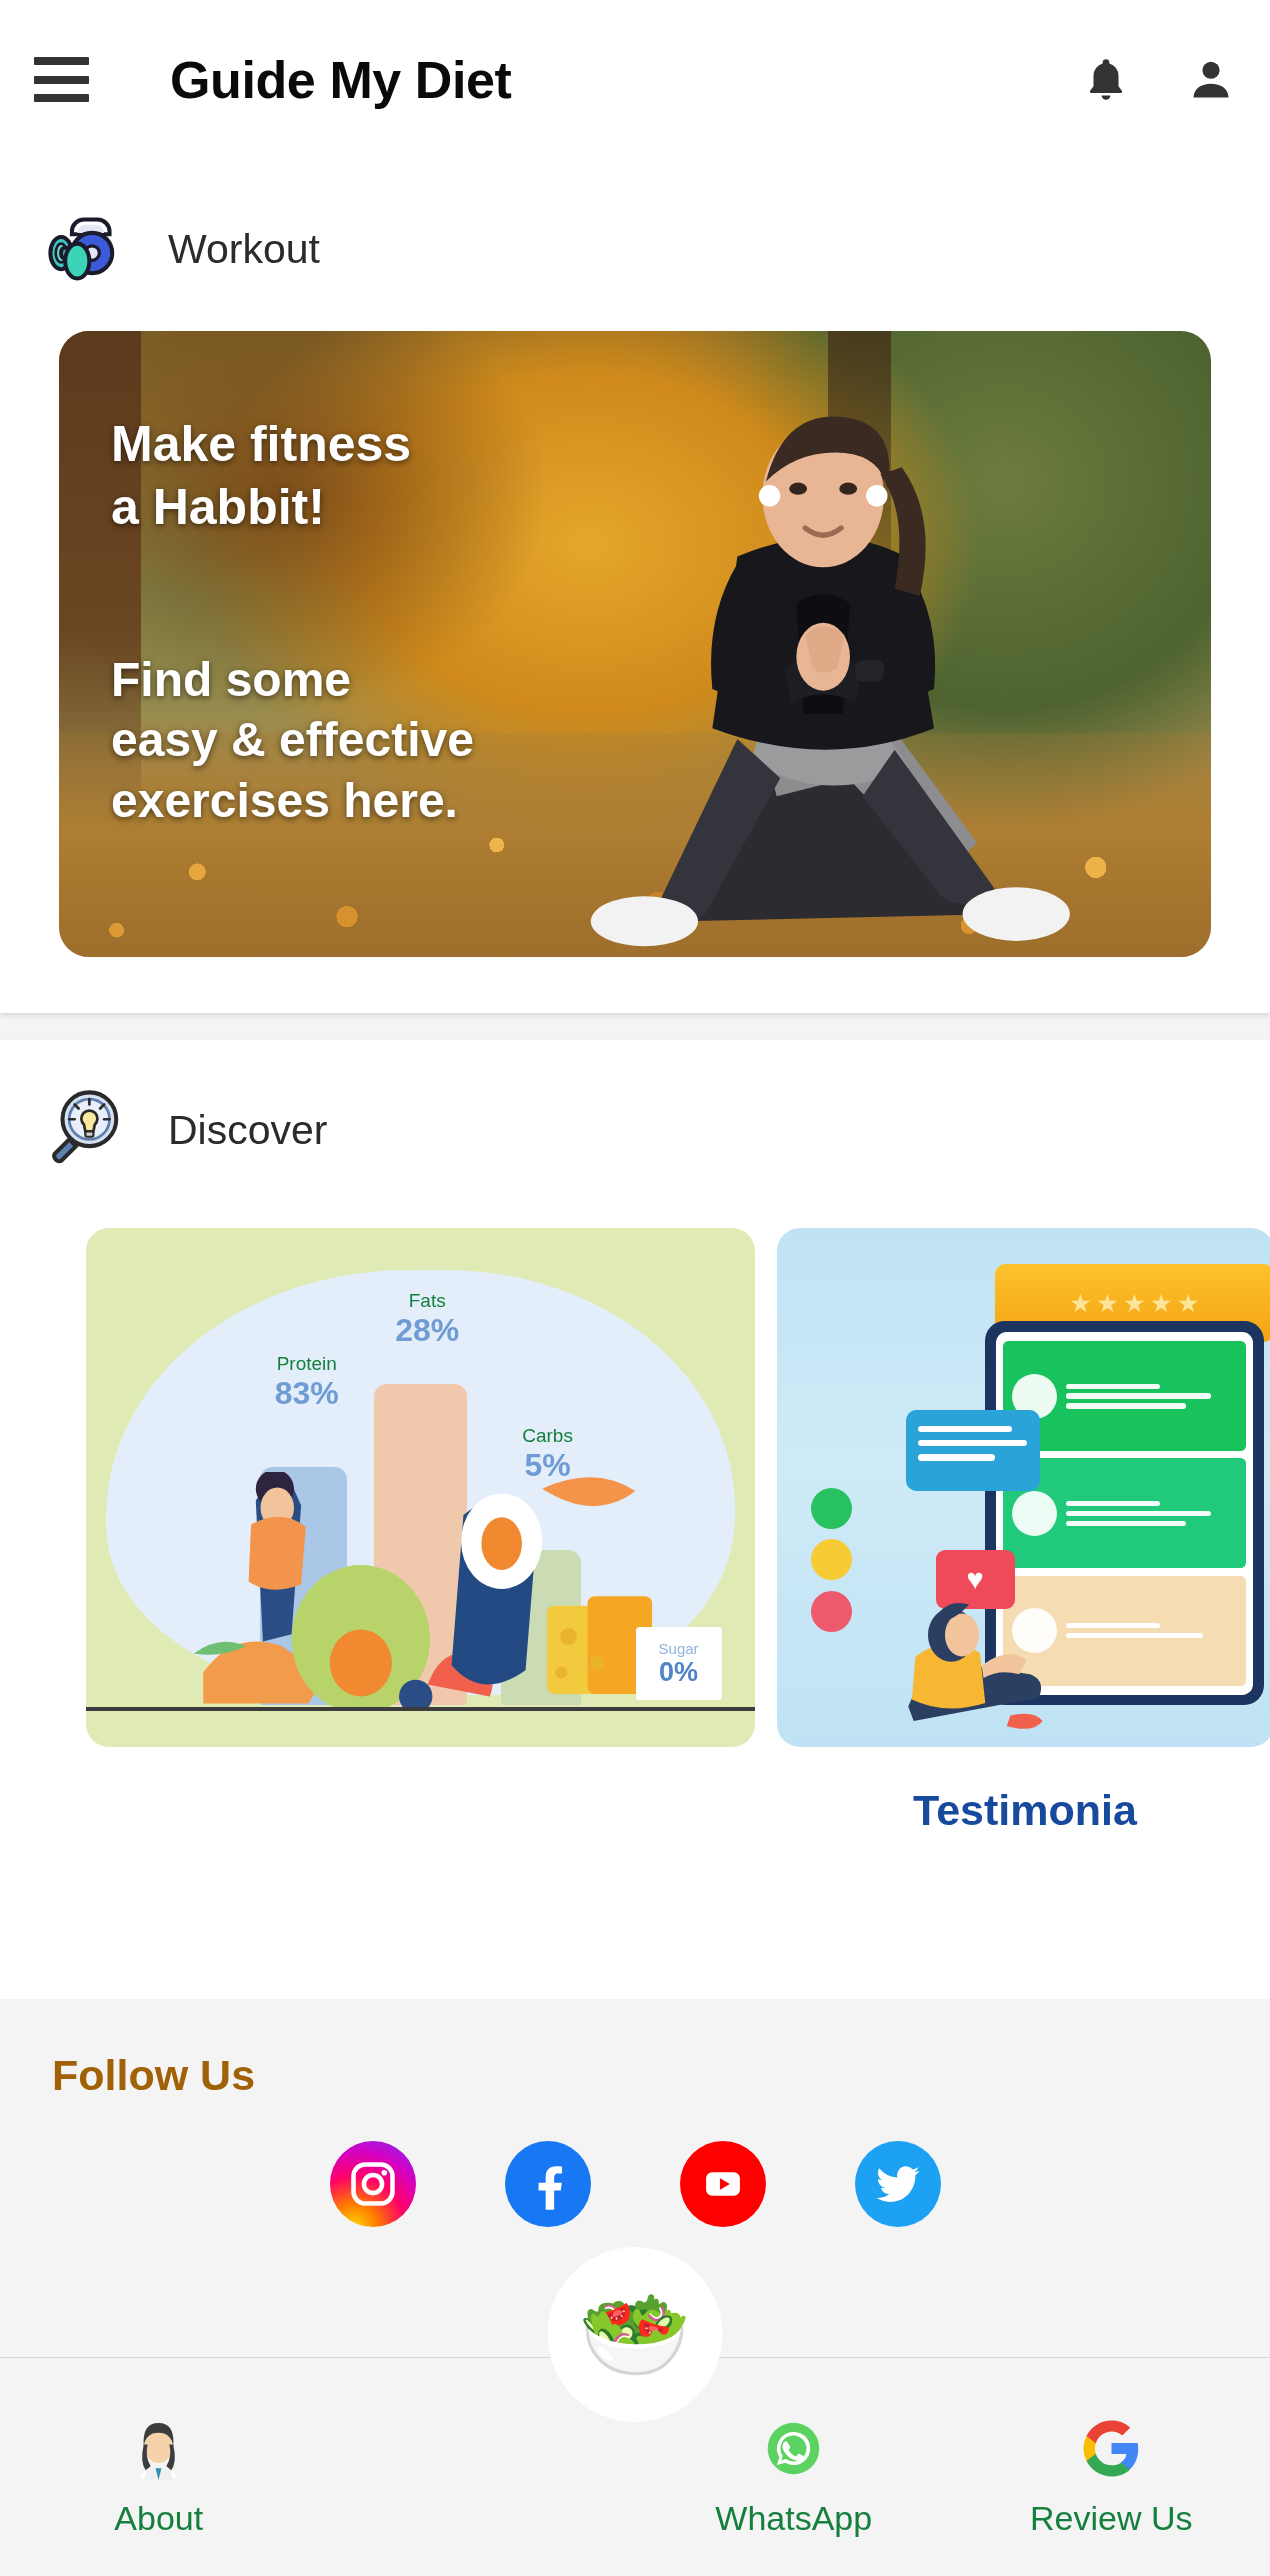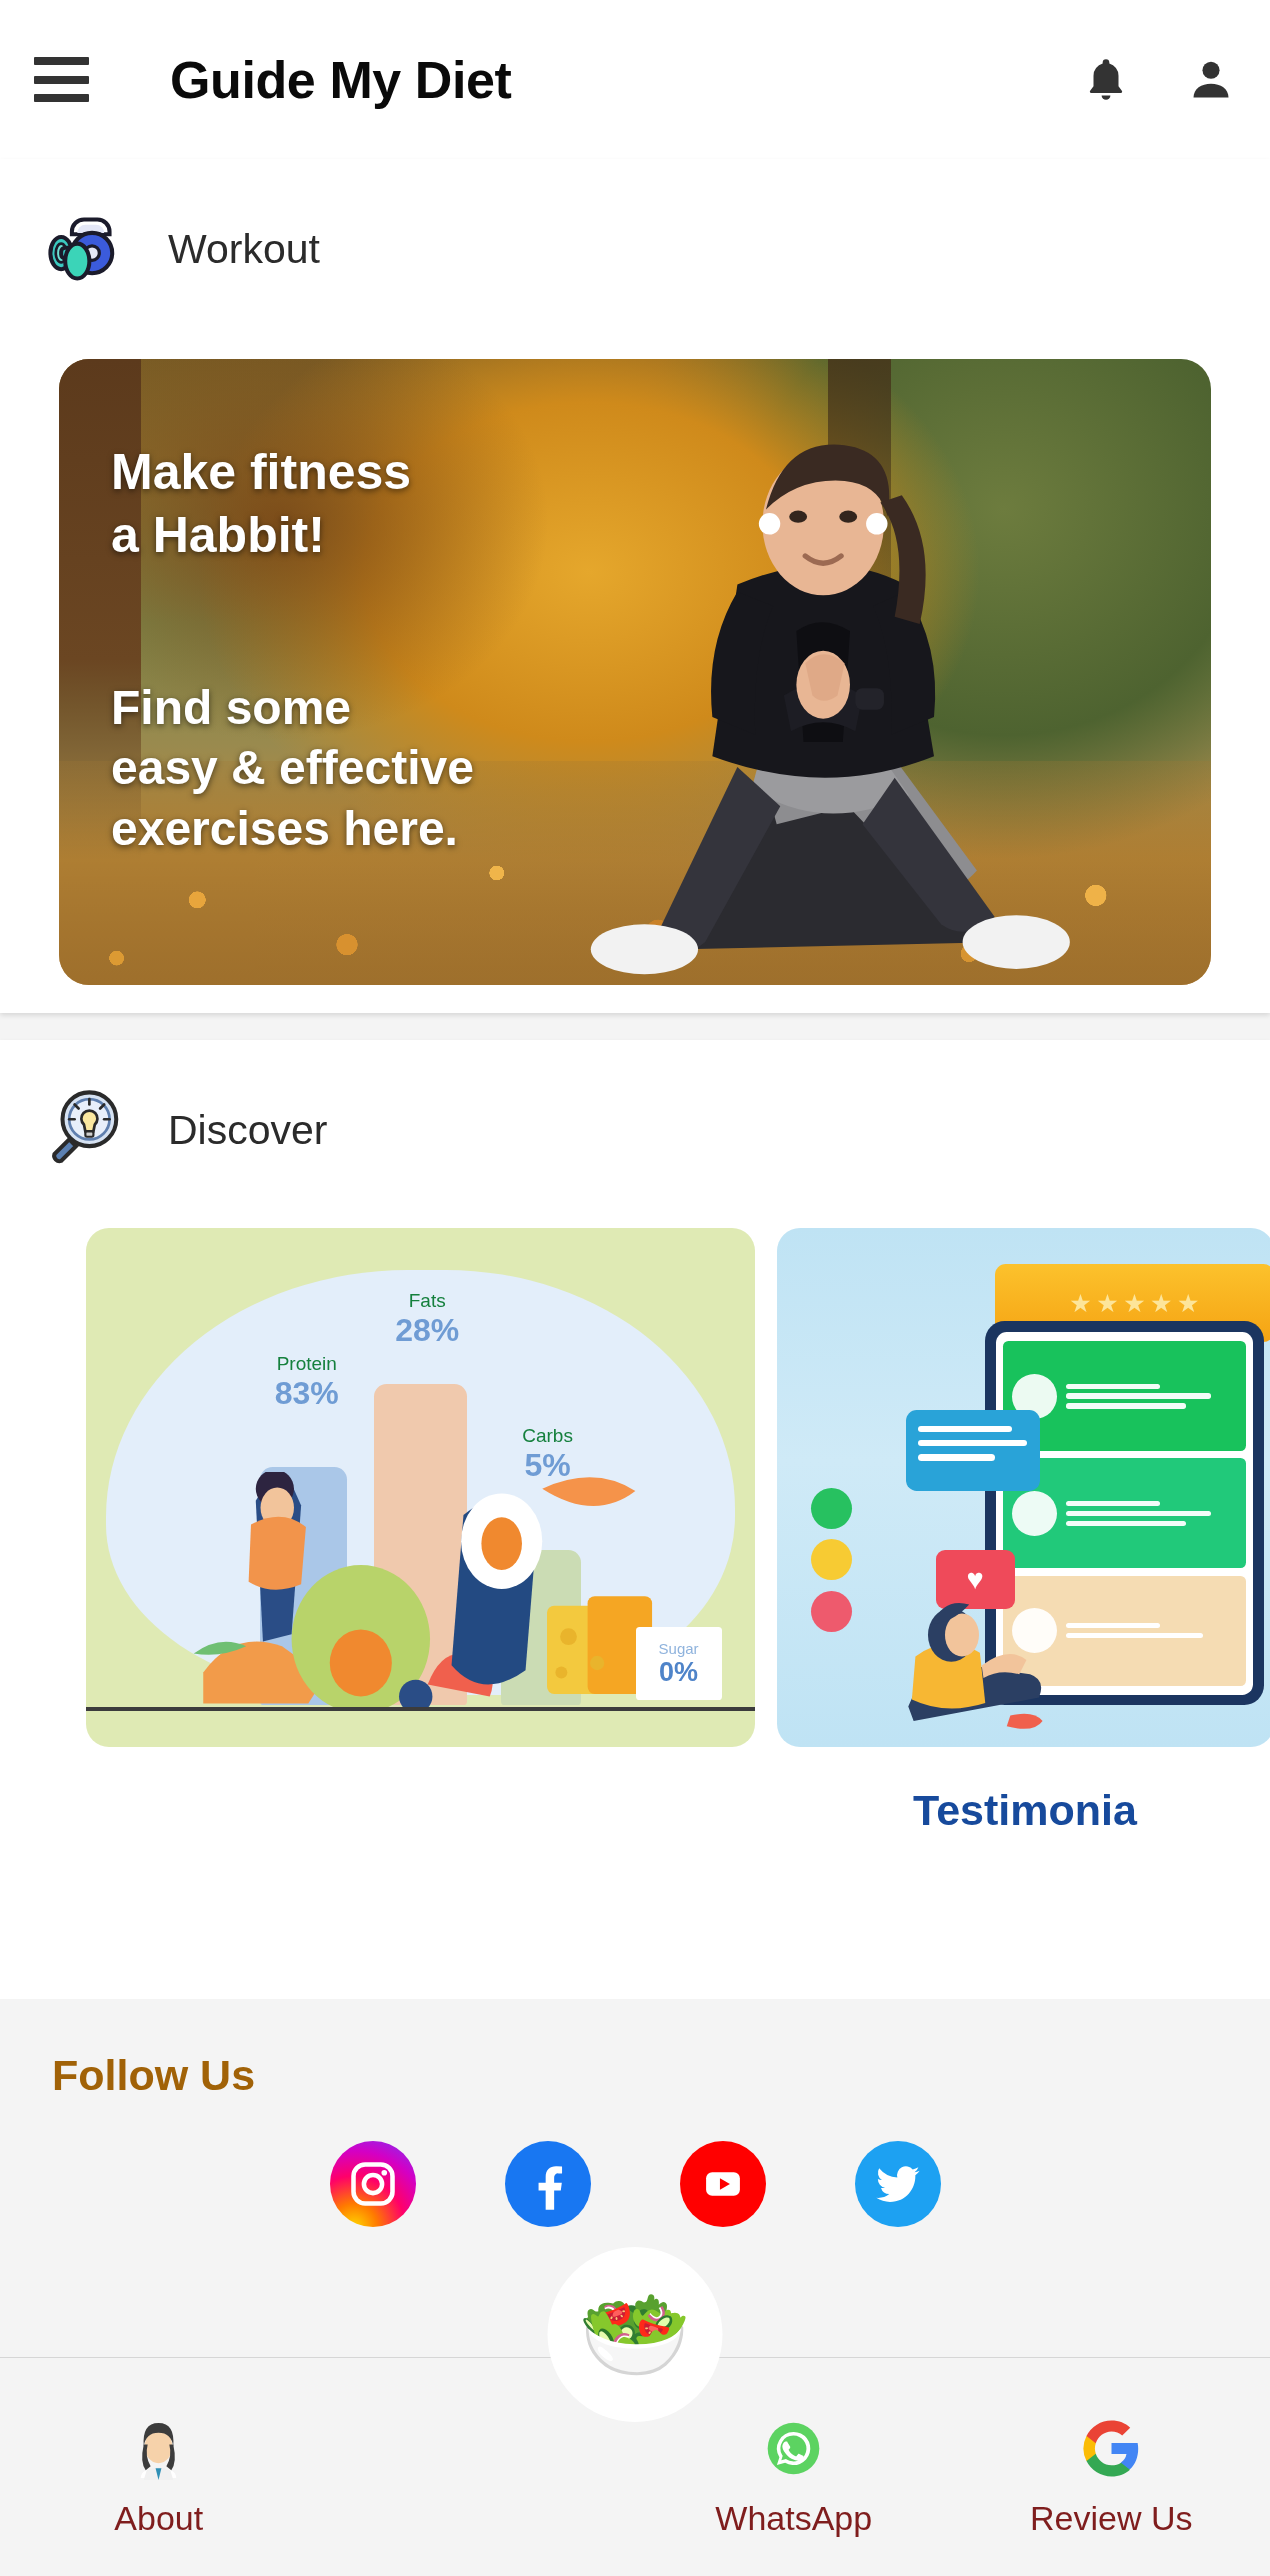--- a/index.html
+++ b/index.html
@@ -41,21 +41,20 @@
   
   .hero-wrap { padding: 39px 59px 0 59px; }
   .hero {
     position: relative; width: 1152px; height: 626px; border-radius: 30px;
     overflow: hidden;
     background:
       radial-gradient(ellipse 376px 304px at 19% 26%, rgba(120,72,24,0.92), rgba(120,72,24,0) 72%),
       radial-gradient(ellipse 501px 376px at 46% 34%, #e5a72c 0%, #cf8a1b 45%, rgba(160,120,40,0) 78%),
       radial-gradient(ellipse 447px 411px at 82% 24%, #6d7c3e 0%, #4e6330 55%, rgba(60,80,40,0) 85%),
       linear-gradient(180deg, #7a5e26 0%, #8d7331 16%, #7e8a4c 42%, #9a8a4e 62%, #c08a36 80%, #b3782c 100%);
-    margin-top: 28px;
   }
   .hero-leaves { position: absolute; left: 0; bottom: 0; width: 100%; height: 224px;
     background:
       radial-gradient(circle 14.3px at 12% 62%, #e8a53c 0 58%, transparent 60%),
       radial-gradient(circle 18px at 25% 82%, #d8912f 0 58%, transparent 60%),
       radial-gradient(circle 12.5px at 38% 50%, #f0b54a 0 58%, transparent 60%),
       radial-gradient(circle 19.7px at 52% 76%, #c98128 0 58%, transparent 60%),
       radial-gradient(circle 16px at 66% 56%, #e9a73e 0 58%, transparent 60%),
       radial-gradient(circle 14.3px at 79% 86%, #d79431 0 58%, transparent 60%),
       radial-gradient(circle 18px at 90% 60%, #efb248 0 58%, transparent 60%),
@@ -139,21 +138,21 @@
   .social { width: 86px; height: 86px; border-radius: 50%; cursor: pointer;
     display: flex; align-items: center; justify-content: center; }
 
   
   .bottomnav { position: absolute; left: 0; bottom: 0; width: 1270px; height: 219px;
     background: #f4f4f4; border-top: 1.8px solid #d6d6d6; display: flex; }
   .nav-item { flex: 1 1 0; display: flex; flex-direction: column; align-items: center;
     justify-content: center; gap: 18px; cursor: pointer; padding-top: 19.7px; }
   .nav-item.gap { visibility: hidden; }
   .nav-ico { width: 66px; height: 66px; display: flex; align-items: center; justify-content: center; }
-  .nav-label { font-size: 34px; color: #7f1d1d; white-space: nowrap; }
+  .nav-label { font-size: 34px; color: #15803d; white-space: nowrap; }
   .fab { position: absolute; left: 50%; transform: translateX(-50%); bottom: 154px;
     width: 175px; height: 175px; border-radius: 50%; background: #ffffff;
     display: flex; align-items: center; justify-content: center; cursor: pointer; z-index: 40; }
   .fab-glyph { font-size: 91px; line-height: 1; }
 </style>
 </head>
 <body>
 
 <div class="phone">
 

